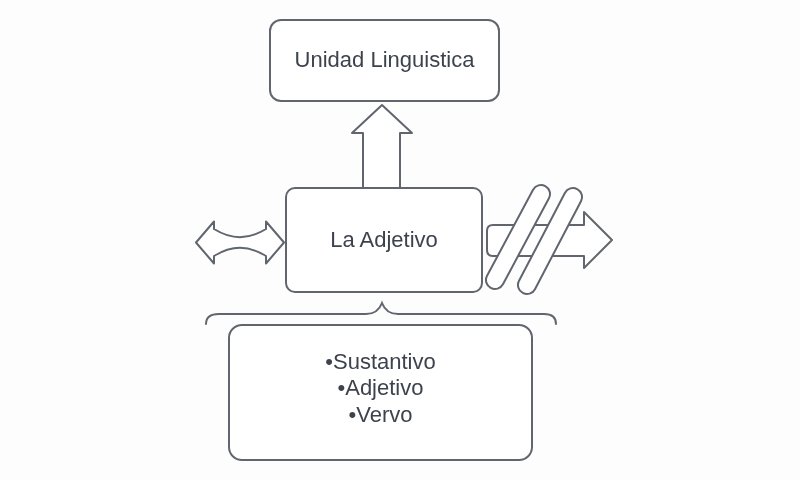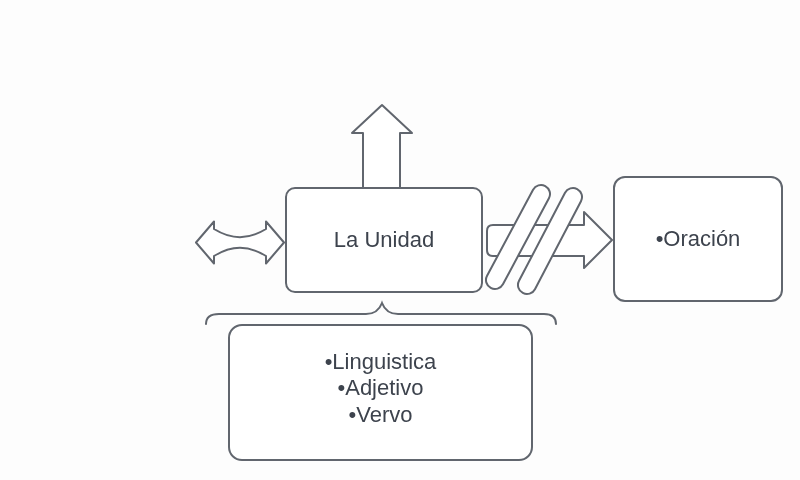--- a/index.html
+++ b/index.html
@@ -61,29 +61,29 @@
     <g>
       <line x1="495" y1="280" x2="541" y2="194" stroke="#61666e" stroke-width="20" stroke-linecap="round"></line>
       <line x1="495" y1="280" x2="541" y2="194" stroke="#ffffff" stroke-width="16" stroke-linecap="round"></line>
       <line x1="527" y1="285" x2="573" y2="197" stroke="#61666e" stroke-width="20" stroke-linecap="round"></line>
       <line x1="527" y1="285" x2="573" y2="197" stroke="#ffffff" stroke-width="16" stroke-linecap="round"></line>
     </g>
 
     <path d="M 206 324 C 206 317 211 314 219 314 L 366 314 C 374 314 379 311 382 303 C 385 311 390 314 398 314 L 544 314 C 552 314 556 317 556 324" fill="none" stroke="#61666e" stroke-width="2" stroke-linecap="round"></path>
   </svg>
 
+  <div class="node node-unidad">
+    <span class="label">Unidad Linguistica</span>
+  </div>
 
 
   <div class="node node-palabra">
-    <span class="label">La Unidad</span>
+    <span class="label">La Adjetivo</span>
   </div>
 
-  <div class="node node-oracion">
-    <span class="label">•Oración</span>
-  </div>
 
   <div class="node node-categorias">
-    <span class="label">•Linguistica
+    <span class="label">•Sustantivo
 •Adjetivo
 •Vervo</span>
   </div>
 
 </div>
 
 </body></html>

